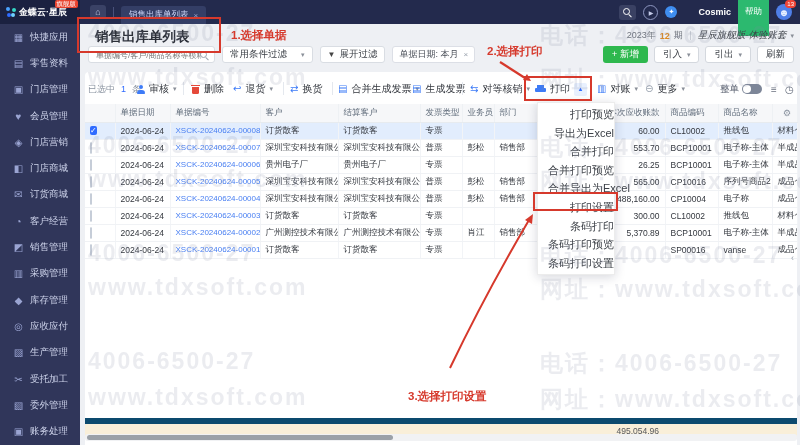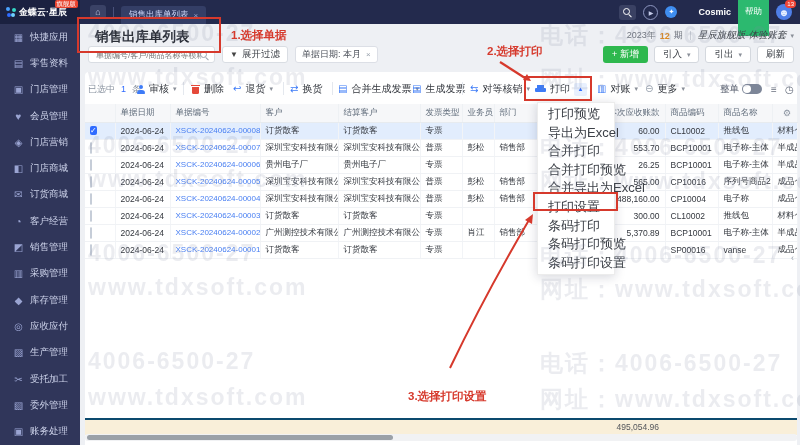--- a/index.html
+++ b/index.html
@@ -84,27 +84,27 @@
   .grid td{font-size:8.5px;color:#33373e;height:17px;padding:0 5px;border-bottom:1px solid #f0f2f5;border-right:1px solid #f2f4f7;overflow:hidden;white-space:nowrap;box-sizing:border-box;}
   .grid td.no{color:#477ef2;font-size:8px;}
   .grid td.num,.grid th.num{text-align:right;}
   .grid tr.sel td{background:#e2edfd;}
   .cb{width:10px;height:10px;border:1px solid #c6cdd8;border-radius:2px;background:#fff;box-sizing:border-box;margin:0 auto;}
   .cb-ind{width:10px;height:10px;border-radius:2px;background:#39435e;box-sizing:border-box;margin:0 auto;}
   .cb-on{width:10px;height:10px;border-radius:2px;background:#2f6bff;color:#fff;font-size:8px;line-height:10px;text-align:center;margin:0 auto;}
   .gearhd{position:absolute;right:6px;top:36px;color:#8a93a0;font-size:9px;z-index:7;}
   .collapser{position:absolute;right:3px;top:181px;color:#9aa2ad;font-size:9px;z-index:7;}
   
-  .totalrow{position:absolute;left:0;top:346px;width:712px;height:15px;background:#f9efd9;border-top:2px solid #0c4a6e;}
+  .totalrow{position:absolute;left:0;top:346px;width:712px;height:15px;background:#f9efd9;border-top:6px solid #0c4a6e;}
   .totalval{position:absolute;left:513px;top:0;width:61px;text-align:right;font-size:8.5px;color:#55575c;line-height:15px;}
   .hscroll{position:absolute;left:0;top:362px;width:712px;height:7px;background:#f1f2f4;border-radius:3px;}
   .hthumb{position:absolute;left:2px;top:1px;width:306px;height:5px;background:#9ba1a8;border-radius:3px;}
   
   .menu{position:absolute;left:537px;top:102px;width:76px;background:#fff;border:1px solid #ececec;box-shadow:0 2px 10px rgba(20,30,60,.18);z-index:40;padding:2px 0;}
-  .mi{height:18.6px;line-height:18.6px;padding-left:10px;font-size:13px;color:#3c4047;cursor:pointer;white-space:nowrap;}
+  .mi{height:18.6px;line-height:18.6px;padding-left:10px;font-size:11px;color:#3c4047;cursor:pointer;white-space:nowrap;text-align:right;}
   
   .wm{position:absolute;left:0;top:0;width:800px;height:445px;z-index:50;pointer-events:none;overflow:hidden;}
   .wm span{position:absolute;font-size:23px;font-weight:bold;letter-spacing:2px;color:rgba(128,138,162,0.16);white-space:nowrap;}
   .rbox{position:absolute;border:2px solid #d6392c;z-index:60;pointer-events:none;box-sizing:border-box;}
   .rtext{position:absolute;color:#d6392c;font-size:11.5px;font-weight:bold;z-index:60;pointer-events:none;white-space:nowrap;}
   svg.arrows{position:absolute;left:0;top:0;z-index:60;pointer-events:none;}
 </style>
 </head>
 <body>
 
@@ -217,20 +217,24 @@
     <span>期</span>
     <span class="sep"></span>
     <span class="acct">星辰旗舰版-体验账套</span>
     <span class="car">▾</span>
   </div>
 
   <div class="filters">
     <div class="f-search">
       <input placeholder="单据编号/客户/商品名称等模糊查询" style="">
       <span class="ic-mag"></span>
+    </div>
+    <div class="f-select">
+      <span>常用条件过滤</span>
+      <span class="car">▾</span>
     </div>
     <div class="f-btn">
       <span class="funnel">▼</span>
       <span>展开过滤</span>
     </div>
     <div class="f-tag">
       <span>单据日期: 本月</span>
       <span class="x">×</span>
     </div>
   </div>

